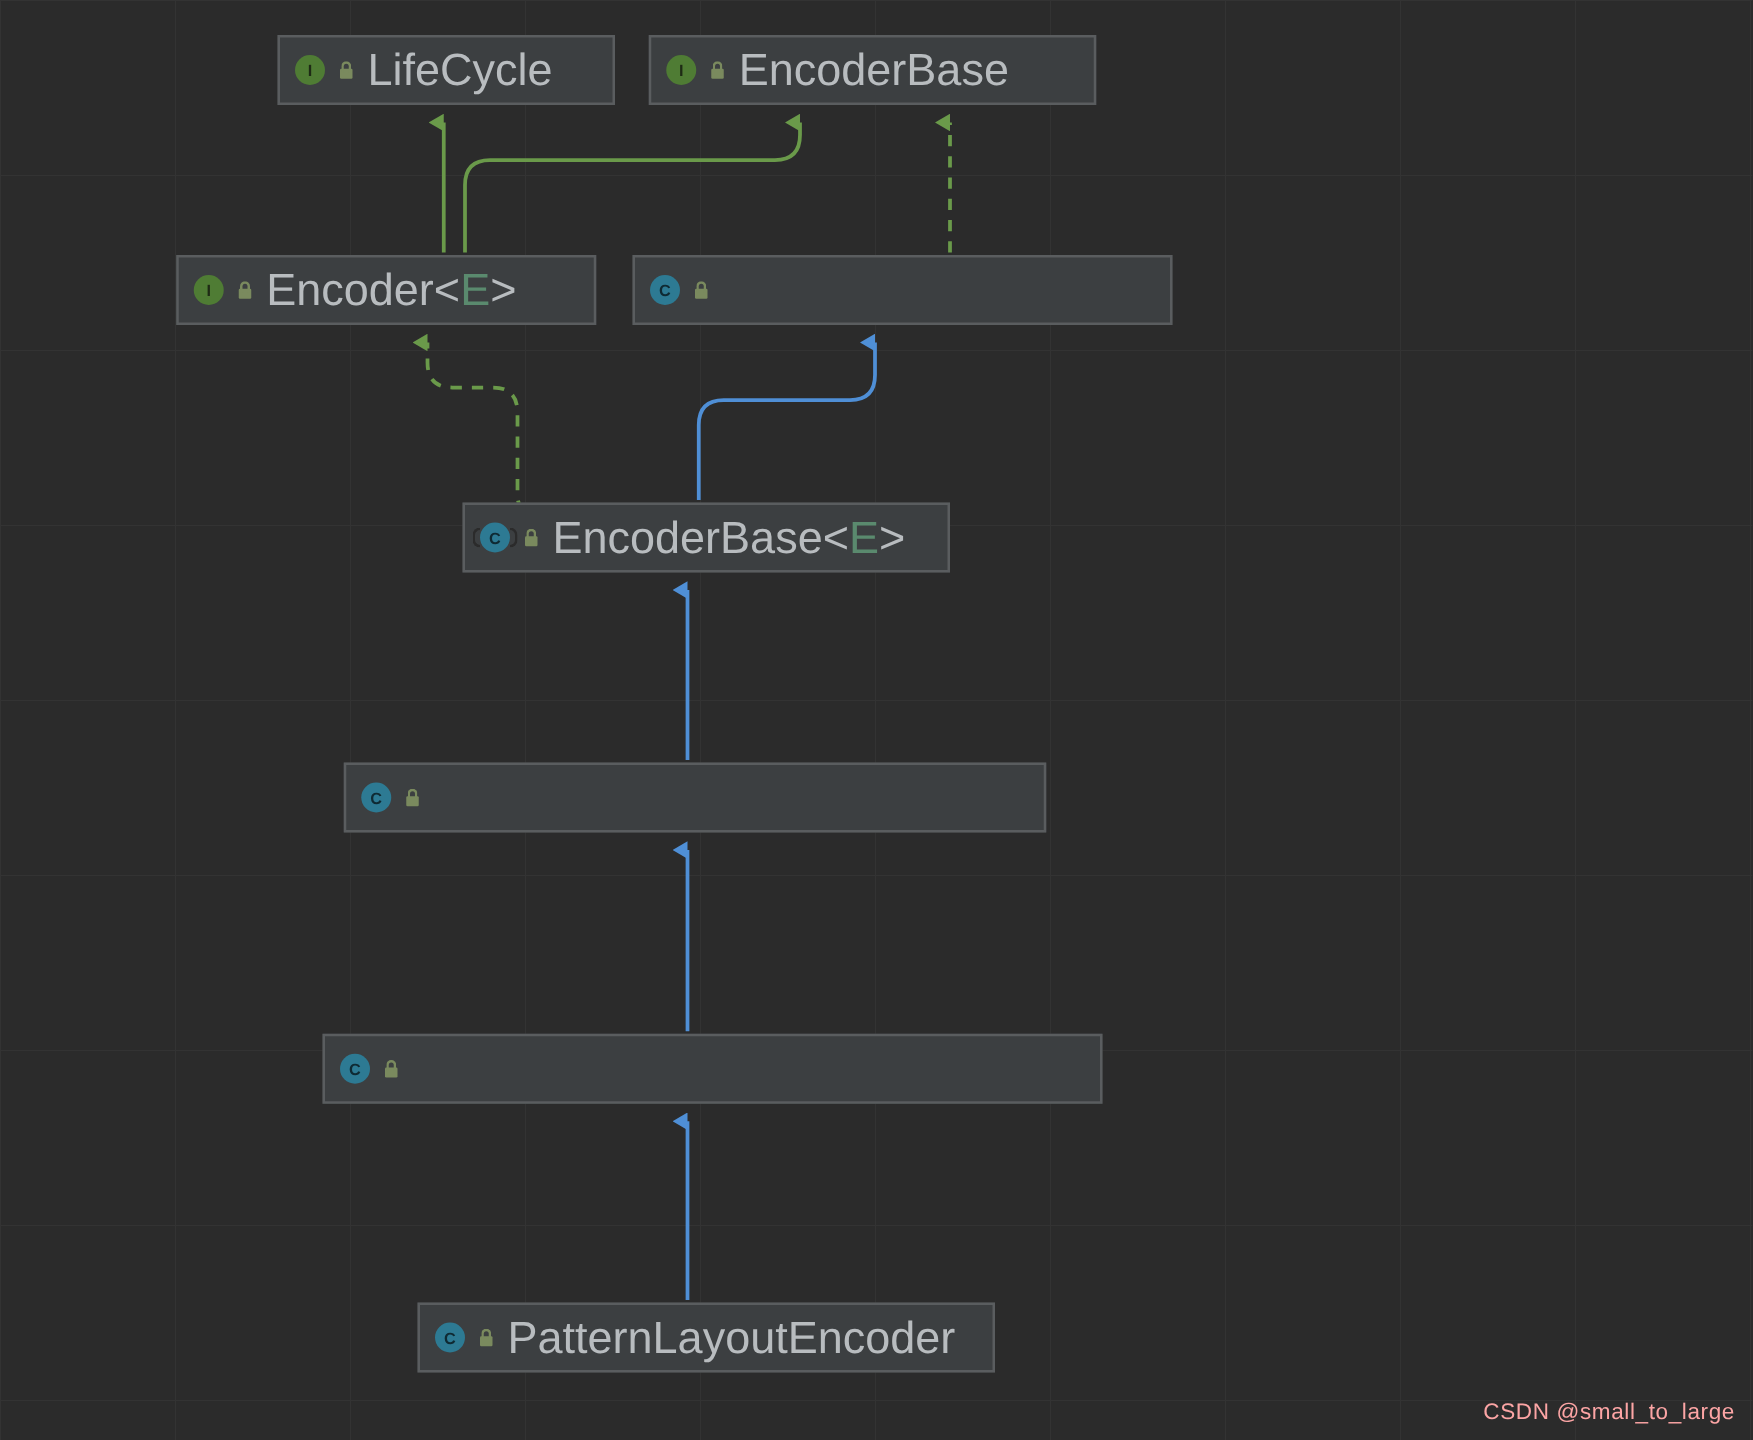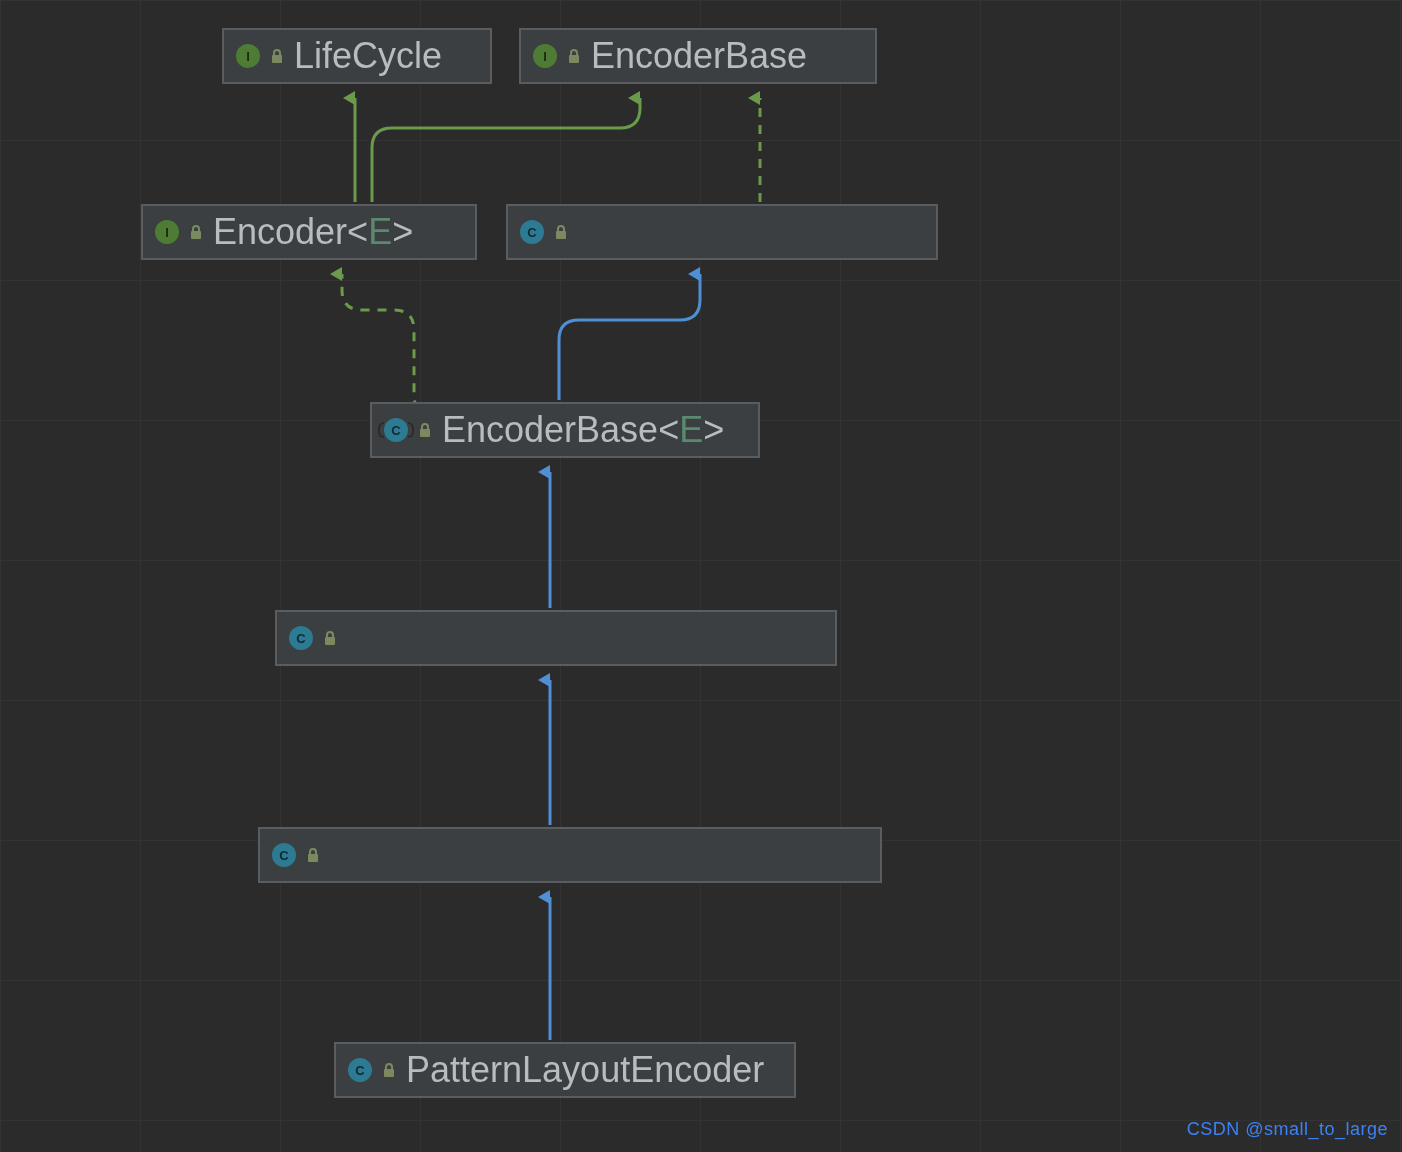--- a/index.html
+++ b/index.html
@@ -56,21 +56,21 @@
     background: #7a8a5e; border-radius: 1px;
   }
   .lock::after {
     content: ""; position: absolute; left: 3px; right: 3px; top: 0; height: 7px;
     border: 2px solid #7a8a5e; border-bottom: none; border-radius: 6px 6px 0 0;
   }
   .name { font-size: 36px; color: #b8bcbf; white-space: nowrap; }
   .name .tp { color: #5a8a6e; }
   .watermark {
     position: absolute; right: 14px; bottom: 12px;
-    color: #3b82f6; font-size: 18px; letter-spacing: 0.5px;
+    color: #fca5a5; font-size: 18px; letter-spacing: 0.5px;
     pointer-events: none;
   }
 </style>
 </head>
 <body>
 
 <div class="grid-overlay"></div>
 
 <svg class="connectors" width="1402" height="1152">
   <defs>

